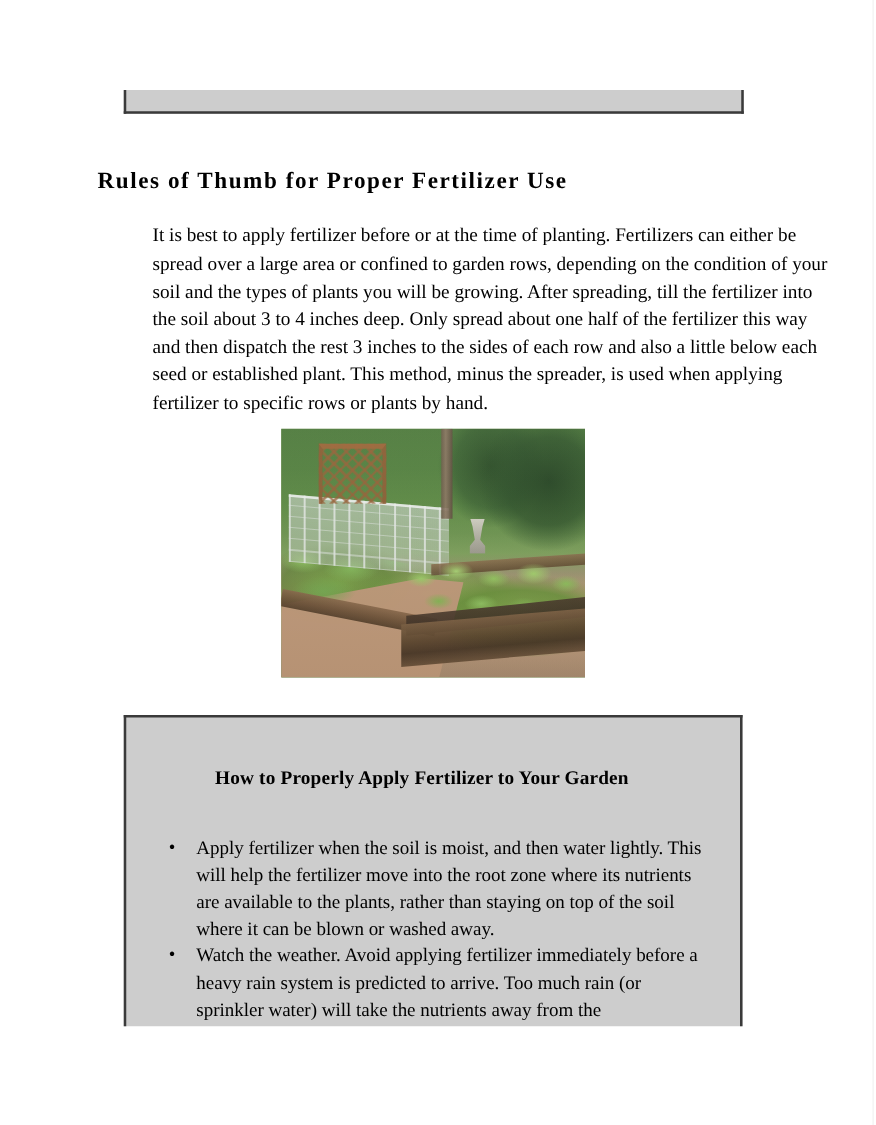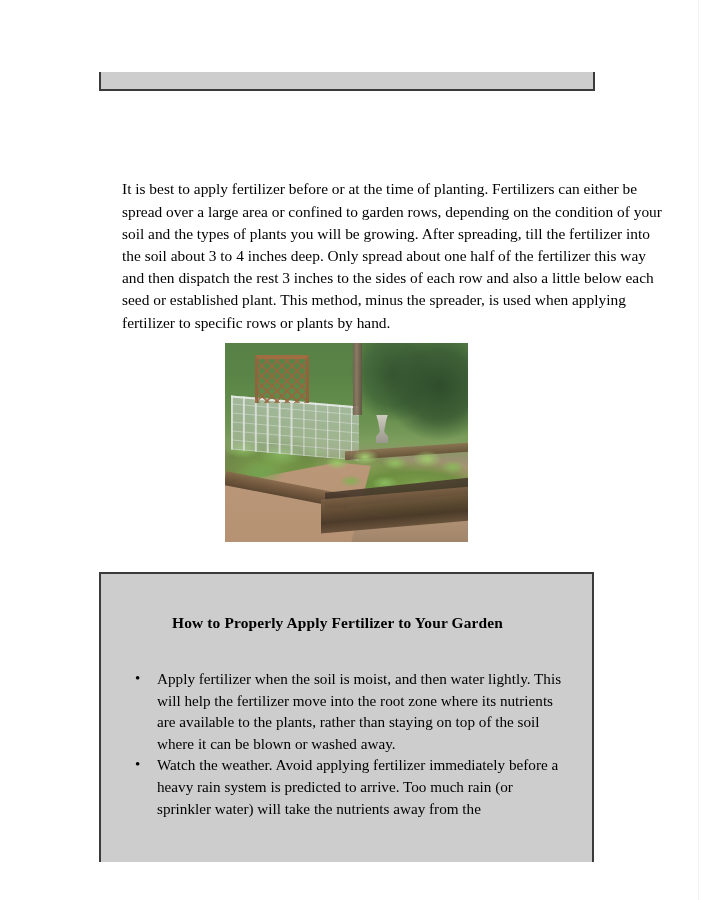--- a/index.html
+++ b/index.html
@@ -242,21 +242,21 @@
     inset: 0;
     background: linear-gradient(180deg, rgba(255,255,255,0.05) 0%, rgba(0,0,0,0.05) 100%);
   }
 
   
   .callout {
     position: absolute;
     left: 99px;
     top: 572px;
     width: 495px;
-    height: 290px;
+    height: 249px;
     background: #cdcdcd;
     border: 2px solid #3a3a3a;
     border-bottom: 0;
     box-sizing: border-box;
     overflow: hidden;
   }
   .callout-title {
     margin: 40px 0 0 0;
     text-align: center;
     font-size: 15.4px;
@@ -284,20 +284,21 @@
     line-height: 21.6px;
   }
 </style>
 </head>
 <body>
 
 <div class="page">
 
   <div class="top-strip"></div>
 
+  <h1 class="doc-heading">Rules of Thumb for Proper Fertilizer Use</h1>
 
   <p class="body-paragraph">It is best to apply fertilizer before or at the time of planting. Fertilizers can either be spread over a large area or confined to garden rows, depending on the condition of your soil and the types of plants you will be growing. After spreading, till the fertilizer into the soil about 3 to 4 inches deep. Only spread about one half of the fertilizer this way and then dispatch the rest 3 inches to the sides of each row and also a little below each seed or established plant. This method, minus the spreader, is used when applying fertilizer to specific rows or plants by hand.</p>
 
   <div class="photo-wrap">
     <div class="photo"></div>
     <div class="photo-path"></div>
     <div class="photo-leftbed"></div>
     <div class="photo-leftframe"></div>
     <div class="photo-cages"></div>
     <div class="photo-arbor"></div>

